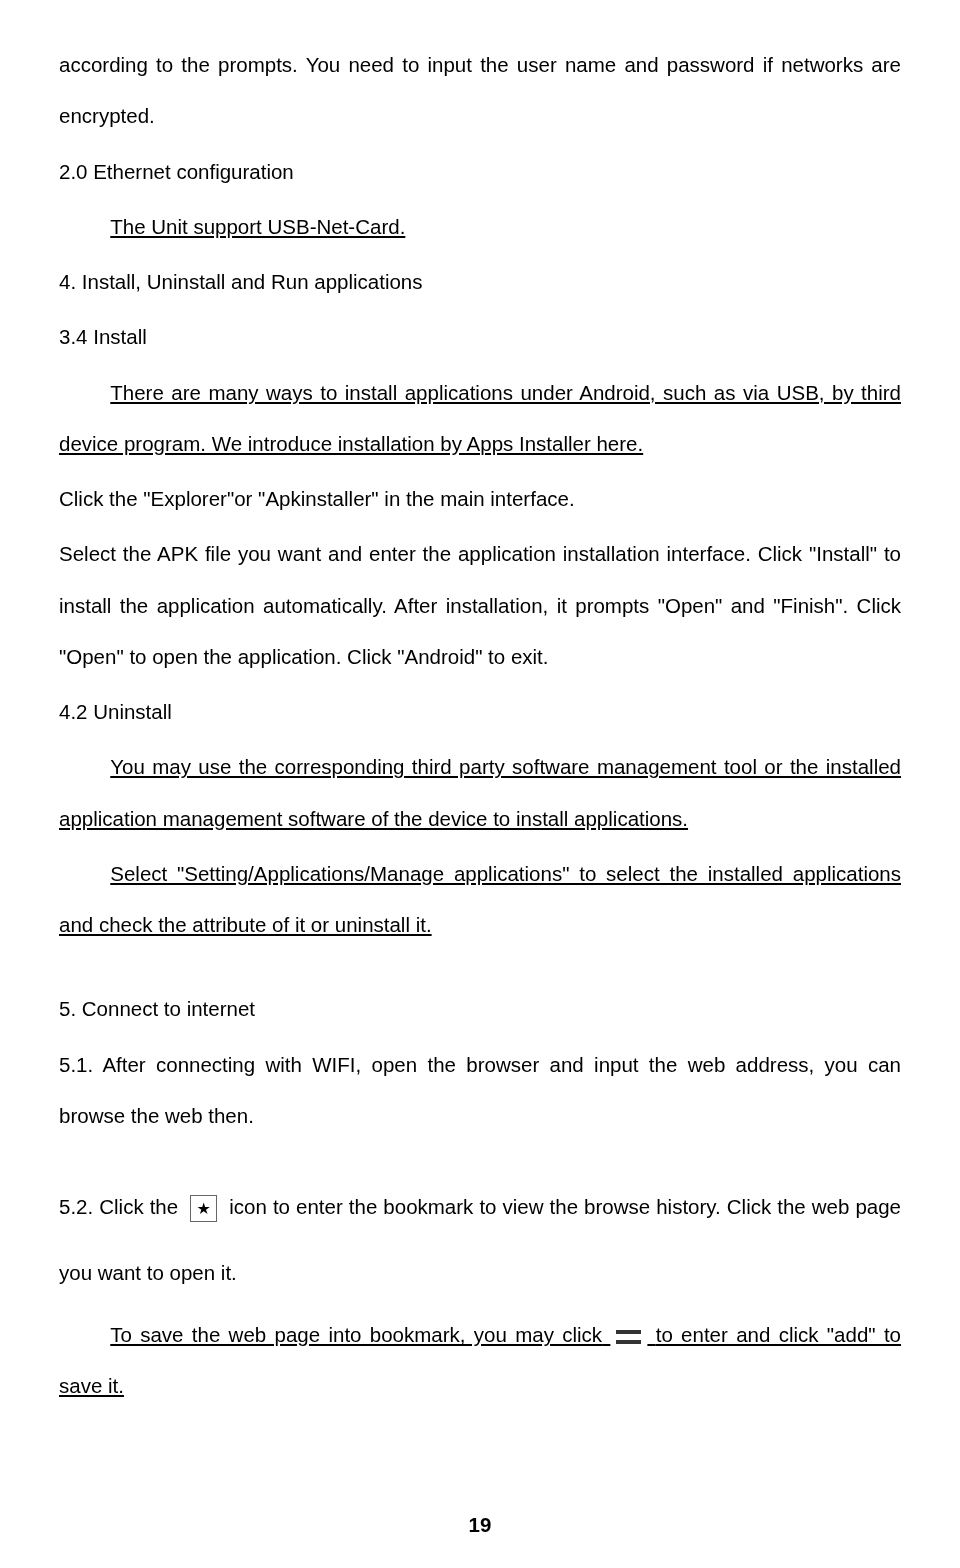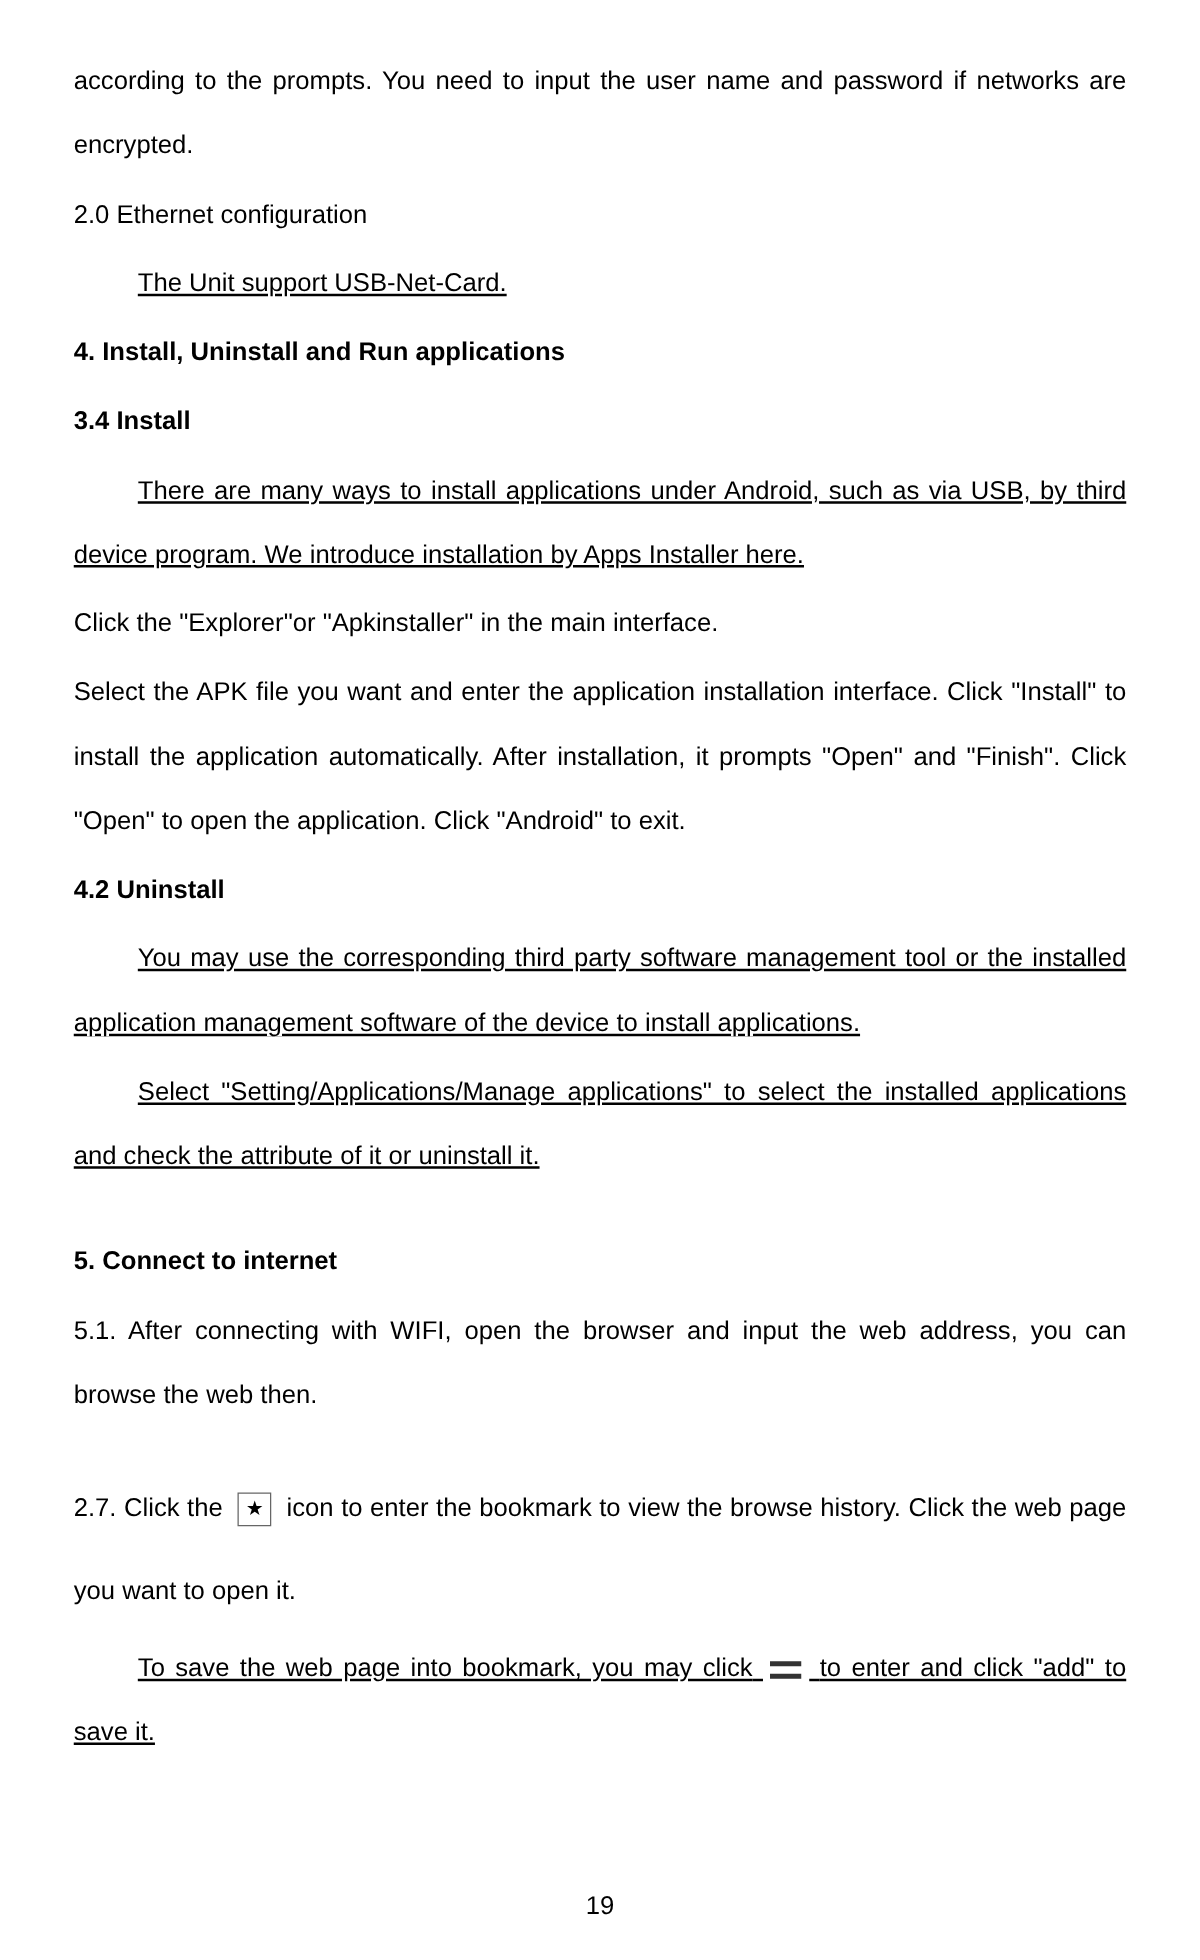--- a/index.html
+++ b/index.html
@@ -13,21 +13,21 @@
       line-height: 2.5;
       color: #000;
       background: #fff;
       position: relative;
     }
     .justified {
       text-align: justify;
       text-justify: inter-word;
     }
     .bold {
-      font-weight: bold;
+      font-weight: normal;
     }
     .indent {
       text-indent: 2.5em;
       text-decoration: underline;
     }
     .icon-box {
       display: inline-block;
       width: 25px;
       height: 25px;
       border: 1px solid #666;
@@ -61,21 +61,21 @@
     }
     .icon-menu::after {
       bottom: 2px;
     }
     .page-number {
       position: absolute;
       bottom: 18px;
       left: 0;
       right: 0;
       text-align: center;
-      font-weight: normal;
+      font-weight: bold;
       font-size: 20.5px;
     }
     p {
       margin: 4px;
     }
     .spacer {
       height: 25px;
     }
     .inline-flow {
       line-height: 3.2;
@@ -100,21 +100,21 @@
 <p class="justified indent">Select "Setting/Applications/Manage applications" to select the installed applications and check the attribute of it or uninstall it.</p>
 
 <div class="spacer"></div>
 
 <p class="bold">5. Connect to internet</p>
 <p class="justified">5.1.  After connecting with WIFI, open the browser and input the web address, you can browse the web then.</p>
 
 <div class="spacer"></div>
 
 <p class="justified inline-flow">
-  <span>2.7.   Click the</span>
+  <span>5.2.   Click the</span>
   <span class="icon-box">★</span>
   <span> icon to enter the bookmark to view the browse history. Click the web page you want to open it.</span>
 </p>
 
 <p class="justified indent">
   <span>To save the web page into bookmark, you may click</span>
   <span class="icon-menu"></span>
   <span> to enter and click "add" to save it.</span>
 </p>
 

